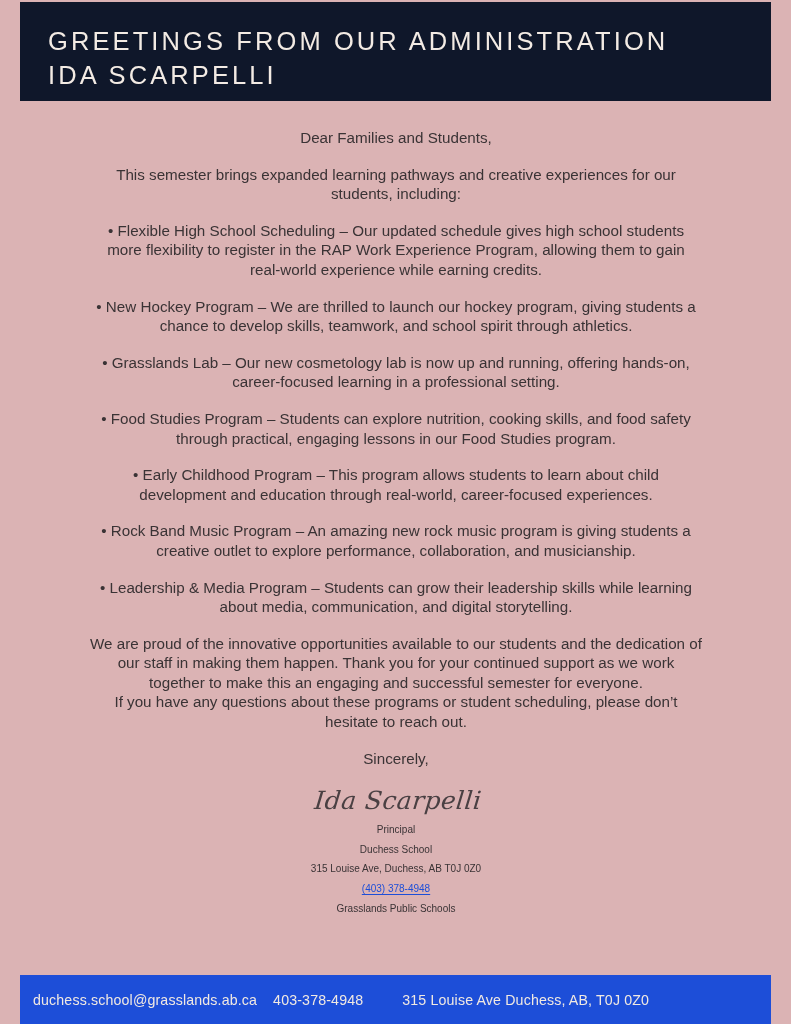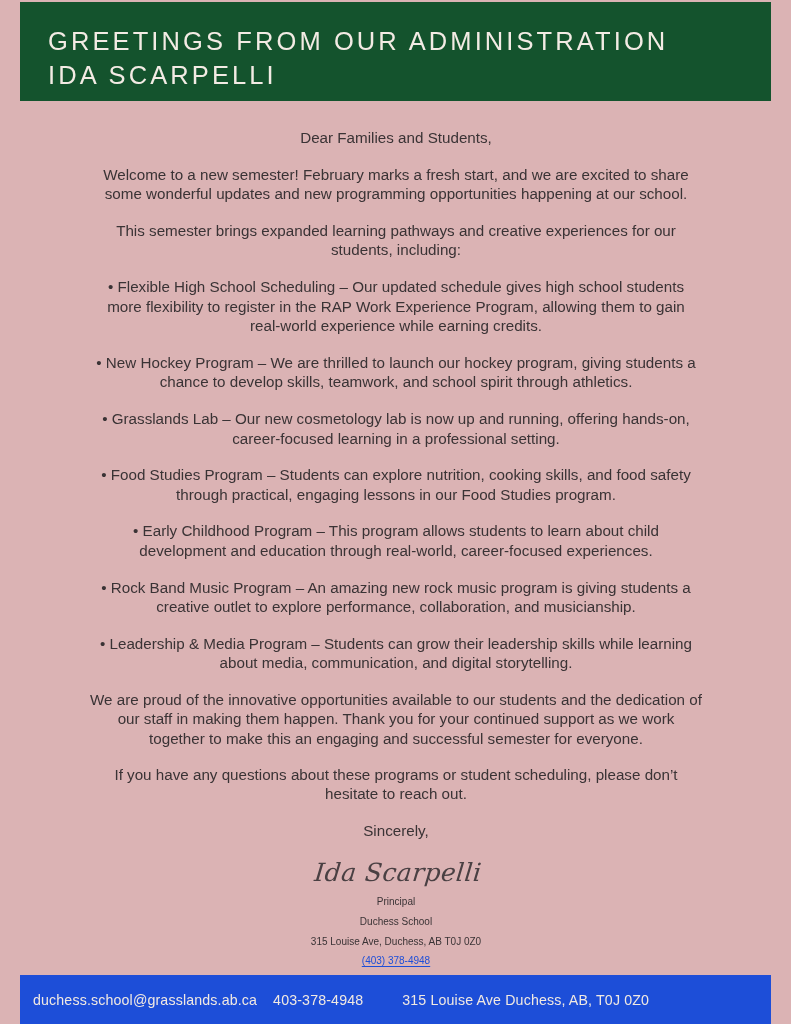--- a/index.html
+++ b/index.html
@@ -16,21 +16,21 @@
     position: relative;
   }
 
   
   .header-bar {
     position: absolute;
     left: 20px;
     top: 2px;
     width: 751px;
     height: 99px;
-    background: #14532d;
+    background: #0f172a;
     padding: 22px 0 0 28px;
   }
 
   .header-title {
     color: #f3ebe4;
     font-size: 25.5px;
     line-height: 34px;
     font-weight: 400;
     letter-spacing: 3.1px;
     text-transform: uppercase;
@@ -47,21 +47,21 @@
     font-size: 15.2px;
     line-height: 19.6px;
     text-align: center;
   }
 
   .para {
     margin-bottom: 17px;
   }
 
   .para.tight {
-    margin-bottom: 16px;
+    margin-bottom: 0;
   }
 
   
   .signature-block {
     margin-top: 17px;
   }
 
   .signature-script {
     font-family: "DejaVu Serif", serif;
     font-style: italic;
@@ -116,21 +116,20 @@
 
 <div class="header-bar">
   <div class="header-title">Greetings From Our Administration
 Ida Scarpelli</div>
 </div>
 
 <div class="letter">
 
   <div class="para">Dear Families and Students,</div>
 
-  <div class="para">Welcome to a new semester! February marks a fresh start, and we are excited to share some wonderful updates and new programming opportunities happening at our school.</div>
 
   <div class="para">This semester brings expanded learning pathways and creative experiences for our students, including:</div>
 
   <div class="para">• Flexible High School Scheduling – Our updated schedule gives high school students more flexibility to register in the RAP Work Experience Program, allowing them to gain real-world experience while earning credits.</div>
   <div class="para">• New Hockey Program – We are thrilled to launch our hockey program, giving students a chance to develop skills, teamwork, and school spirit through athletics.</div>
   <div class="para">• Grasslands Lab – Our new cosmetology lab is now up and running, offering hands-on, career-focused learning in a professional setting.</div>
   <div class="para">• Food Studies Program – Students can explore nutrition, cooking skills, and food safety through practical, engaging lessons in our Food Studies program.</div>
   <div class="para">• Early Childhood Program – This program allows students to learn about child development and education through real-world, career-focused experiences.</div>
   <div class="para">• Rock Band Music Program – An amazing new rock music program is giving students a creative outlet to explore performance, collaboration, and musicianship.</div>
   <div class="para">• Leadership &amp; Media Program – Students can grow their leadership skills while learning about media, communication, and digital storytelling.</div>

